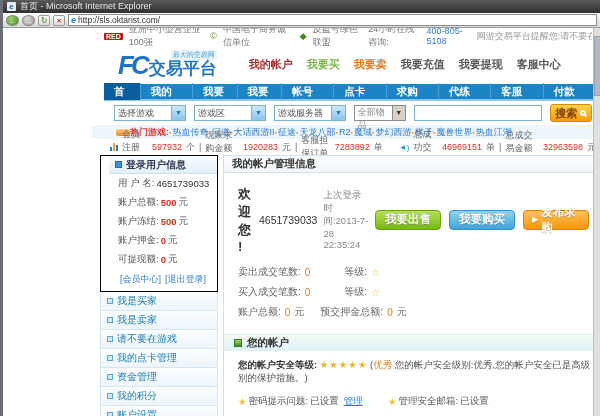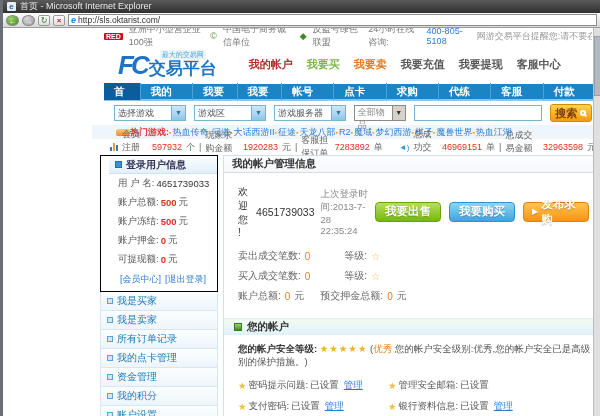--- a/index.html
+++ b/index.html
@@ -45,21 +45,21 @@
   .cert-ic { color:#6a8f3c; font-size:9px; }
   .shield { color:#3f8a1f; }
   .phone { color:#2a7bd4; }
   .cert-note { margin-left:auto; color:#999; white-space:nowrap; overflow:hidden; }
 
   
   .hdr { height:40px; display:flex; align-items:center; }
   .logo { display:flex; align-items:flex-end; margin-left:26px; gap:2px; }
   .logo-mark { font-size:26px; font-weight:bold; font-style:italic; color:#1d74c6;
     line-height:26px; letter-spacing:-3px; }
-  .logo-txt { display:flex; flex-direction:column; align-items:center; }
+  .logo-txt { display:flex; flex-direction:column; align-items:flex-end; }
   .logo-sub { font-size:7px; color:#4aa3d8; background:#eaf4fb; padding:0 2px; }
   .logo-main { font-size:17px; font-weight:bold; color:#1d74c6; line-height:18px; }
   .utnav { display:flex; gap:14px; margin-left:32px; font-size:11px; font-weight:bold; }
   .utn-0 { color:#b03030; } .utn-1 { color:#7ab648; } .utn-2 { color:#e8791a; }
   .utn-3,.utn-4,.utn-5 { color:#555; }
 
   
   .mnav { height:17px; background:#1b84c4; display:flex; align-items:center;
     margin-left:12px; border-bottom:2px solid #8cc6e8; }
   .mnav .tab { color:#fff; font-size:10.5px; font-weight:bold; padding:0 10px;
@@ -122,21 +122,21 @@
     border:1px solid #d5e7f3; border-top:0; display:flex; align-items:center;
     gap:4px; padding-left:6px; font-size:10px; color:#1779b8; cursor:pointer; }
   .menu-sq { width:6px; height:6px; border:1px solid #5aa5d4; background:#cfe8f7; }
 
   
   .panel { flex:1; border:1px solid #cde1f0; background:#fff; min-height:258px; }
   .panel-hd { height:17px; border-bottom:1px solid #dcdcdc; display:flex; align-items:center;
     padding-left:8px; font-size:10.5px; font-weight:bold; color:#333;
     background:linear-gradient(#fefefe,#f2f7fb); }
   .welcome { display:flex; align-items:center; padding:12px 6px 8px 14px; gap:6px; }
-  .w-hello { font-weight:normal; color:#333; font-size:10px; }
+  .w-hello { font-weight:bold; color:#333; font-size:13px; }
   .w-user { color:#333; font-size:10.5px; }
   .w-login { color:#888; font-size:9.5px; }
   .abtns { display:flex; gap:8px; margin-left:auto; }
   .abtn { height:20px; min-width:66px; border-radius:4px; color:#fff; font-weight:bold;
     font-size:11.5px; display:flex; align-items:center; justify-content:center;
     padding:0 8px; cursor:pointer; gap:3px; text-shadow:0 1px 1px rgba(0,0,0,.25); }
   .abtn-g { background:linear-gradient(#b5e05a,#76b80e); border:1px solid #69a509; }
   .abtn-b { background:linear-gradient(#8ed4f2,#3fa4dc); border:1px solid #3391c8; }
   .abtn-o { background:linear-gradient(#ffc257,#f5950e); border:1px solid #db8406; }
   .abtn .pfx { font-size:8px; }
@@ -365,21 +365,21 @@
           <div class="menu-it">
             <span class="menu-sq"></span>
             <span>我是买家</span>
             </div>
           <div class="menu-it">
             <span class="menu-sq"></span>
             <span>我是卖家</span>
             </div>
           <div class="menu-it">
             <span class="menu-sq"></span>
-            <span>所有订单记录</span>
+            <span>请不要在游戏</span>
             </div>
           <div class="menu-it">
             <span class="menu-sq"></span>
             <span>我的点卡管理</span>
             </div>
           <div class="menu-it">
             <span class="menu-sq"></span>
             <span>资金管理</span>
             </div>
           <div class="menu-it">

